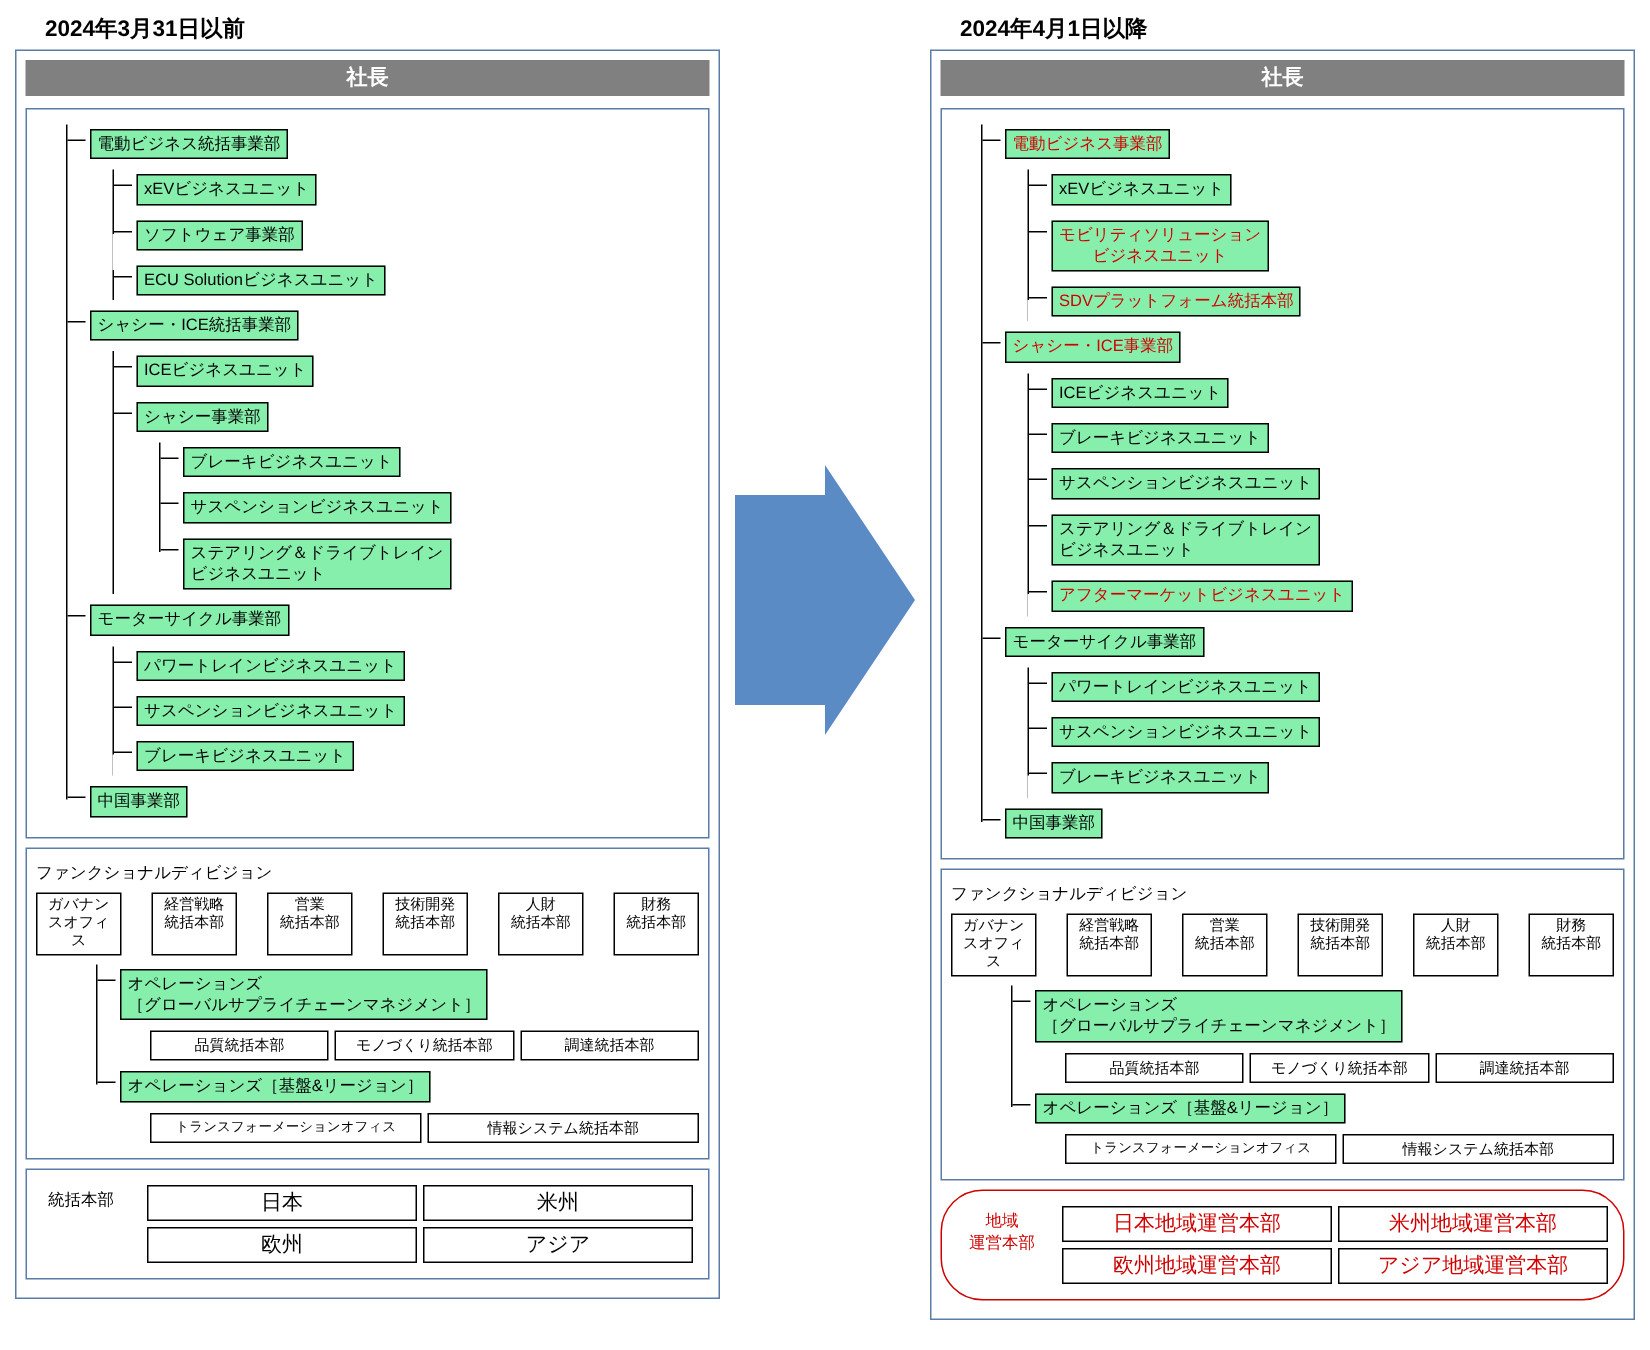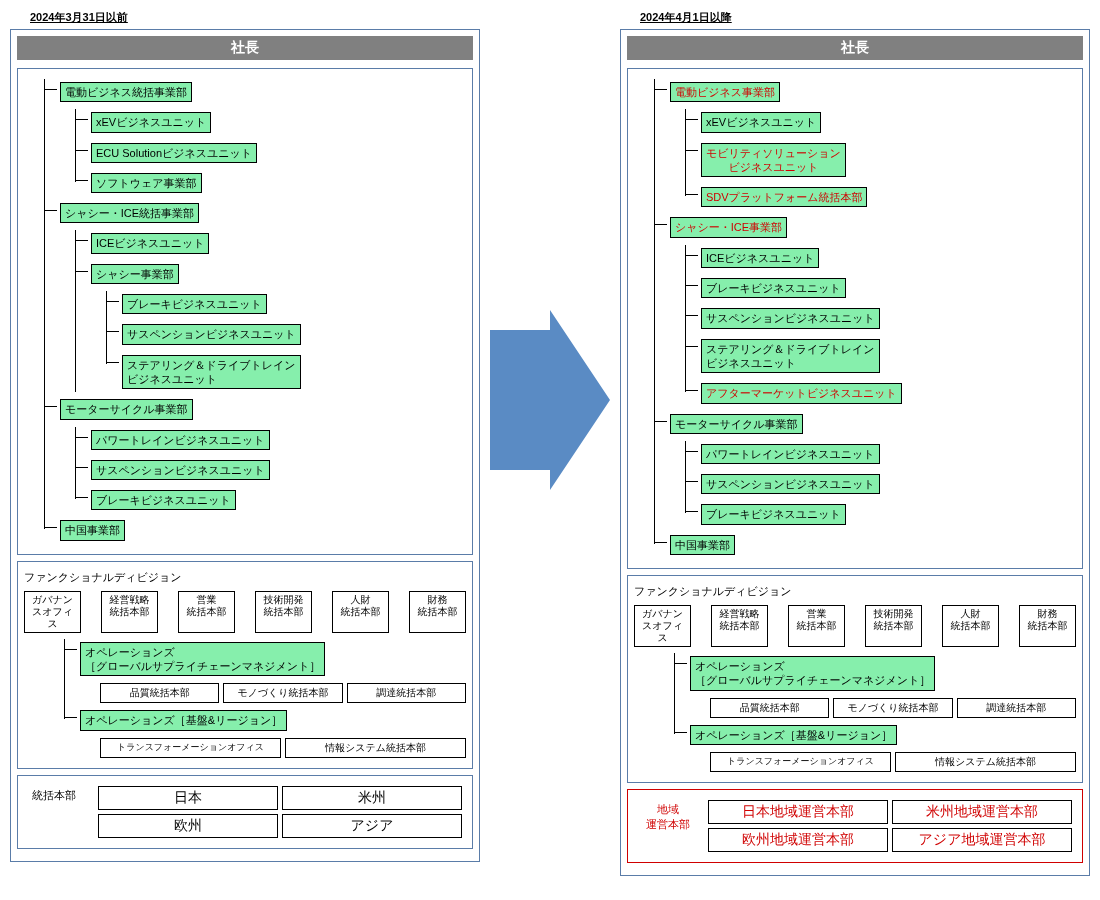--- a/index.html
+++ b/index.html
@@ -1,25 +1,25 @@
 <!DOCTYPE html>
 <html><head>
 <meta charset="utf-8">
 <style>
 * { box-sizing: border-box; margin: 0; padding: 0; }
 body { font-family: 'Meiryo', 'Hiragino Sans', sans-serif; font-size: 11px; background: #fff; padding: 10px; width: 1100px; }
 .container { display: flex; gap: 10px; align-items: flex-start; }
 .panel { width: 480px; }
-.panel-title { font-size: 11px; font-weight: bold; margin-bottom: 4px; padding-left: 20px; text-decoration: underline; }
+.panel-title { font-size: 15px; font-weight: bold; margin-bottom: 4px; padding-left: 20px; }
 .outer-box { border: 1.5px solid #5a7ca8; padding: 6px; }
 .president { background: #808080; color: #fff; font-weight: bold; text-align: center; padding: 3px; font-size: 14px; margin-bottom: 8px; }
 .section-box { border: 1px solid #5a7ca8; padding: 6px; margin-bottom: 6px; }
 .node { border: 1px solid #000; padding: 2px 4px; margin: 3px 0; background: #86efac; line-height: 1.3; display: inline-block; }
 .red { color: #d00000; text-align: center; }
-.red-border { border-color: #d00000; }
+.red-border { border-color: #d00000; border-radius: 28px; }
 .small-boxes { display: flex; flex-wrap: wrap; gap: 20px; margin-top: 4px; }
 .small-box { border: 1px solid #000; padding: 2px 3px; font-size: 10px; text-align: center; line-height: 1.2; flex: 1; min-width: 50px; }
 .ops-row { display: flex; gap: 4px; margin-top: 4px; }
 .ops-box { border: 1px solid #000; padding: 2px 4px; font-size: 10px; text-align: center; flex: 1; }
 .arrow { width: 120px; display: flex; align-items: center; justify-content: center; margin-top: 300px; }
 .arrow svg { width: 120px; height: 180px; }
 .region-row { display: flex; gap: 10px; padding: 4px; }
 .region-label { padding: 2px 4px; font-size: 11px; width: 60px; }
 .region-grid { display: grid; grid-template-columns: 1fr 1fr; gap: 4px; flex: 1; }
 .region-box { border: 1px solid #000; padding: 2px 8px; text-align: center; font-size: 14px; }
@@ -40,22 +40,22 @@
   <div class="outer-box">
     <div class="president">社長</div>
 
     <div class="section-box">
       <div class="child-group">
 
         <div class="child-item">
           <div class="node">電動ビジネス統括事業部</div>
           <div class="child-group l2">
             <div class="child-item"><div class="node">xEVビジネスユニット</div></div>
+            <div class="child-item last-item"><div class="node">ソフトウェア事業部</div></div>
             <div class="child-item"><div class="node">ECU Solutionビジネスユニット</div></div>
-            <div class="child-item last-item"><div class="node">ソフトウェア事業部</div></div>
           </div>
         </div>
 
         <div class="child-item">
           <div class="node">シャシー・ICE統括事業部</div>
           <div class="child-group l2">
             <div class="child-item"><div class="node">ICEビジネスユニット</div></div>
             <div class="child-item">
               <div class="node">シャシー事業部</div>
               <div class="child-group l2">

